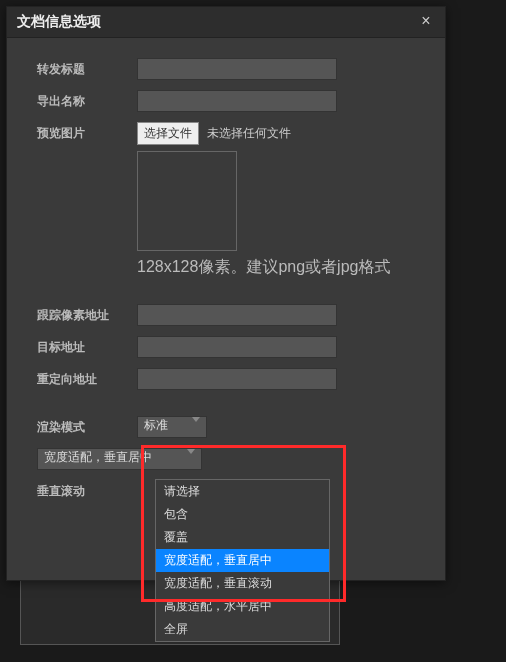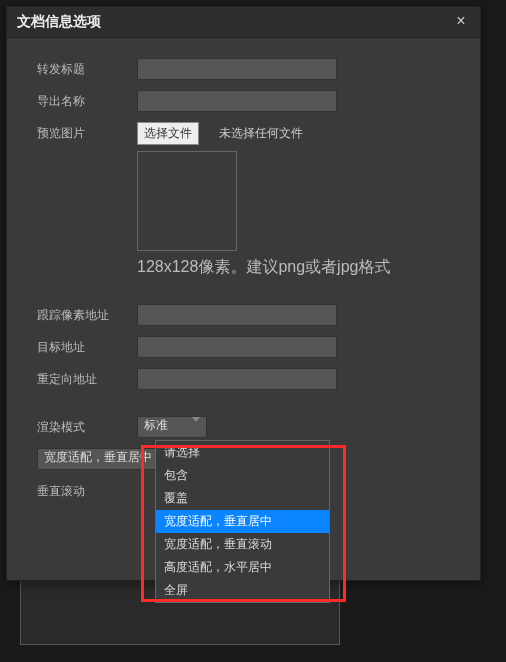--- a/index.html
+++ b/index.html
@@ -10,21 +10,21 @@
   color: #ccc;
   width: 506px;
   height: 662px;
   overflow: hidden;
   position: relative;
 }
 .dialog {
   position: absolute;
   left: 6px;
   top: 6px;
-  width: 475px;
+  width: 440px;
   background: #3a3a3a;
   border: 1px solid #222;
   box-shadow: 0 2px 10px rgba(0,0,0,0.5);
 }
 .titlebar {
   background: #2d2d2d;
   padding: 6px 10px;
   display: flex;
   justify-content: space-between;
   align-items: center;
@@ -50,28 +50,29 @@
 .row {
   display: flex;
   align-items: flex-start;
   margin-bottom: 10px;
 }
 .label {
   width: 100px;
   color: #bbb;
   padding-top: 3px;
   flex-shrink: 0;
+  font-weight: bold;
 }
 .text-input {
   width: 200px;
   height: 22px;
   background: #555;
   border: 1px solid #333;
 }
-.file-row { display: flex; align-items: center; gap: 20px; }
+.file-row { display: flex; align-items: center; gap: 8px; }
 .file-btn {
   background: #eee;
   color: #333;
   border: 1px solid #888;
   padding: 2px 6px;
   font-size: 12px;
   cursor: pointer;
 }
 .file-status { color: #ccc; }
 .thumb-box {
@@ -97,21 +98,21 @@
 .select.wide { width: 165px; }
 .tri {
   width: 0; height: 0;
   border-left: 4px solid transparent;
   border-right: 4px solid transparent;
   border-top: 5px solid #888;
 }
 .dropdown-list {
   position: absolute;
   left: 155px;
-  top: 440px;
+  top: 479px;
   width: 175px;
   background: #3a3a3a;
   border: 1px solid #666;
   z-index: 10;
 }
 .dropdown-list .item {
   padding: 3px 8px;
   color: #ddd;
   cursor: pointer;
 }

